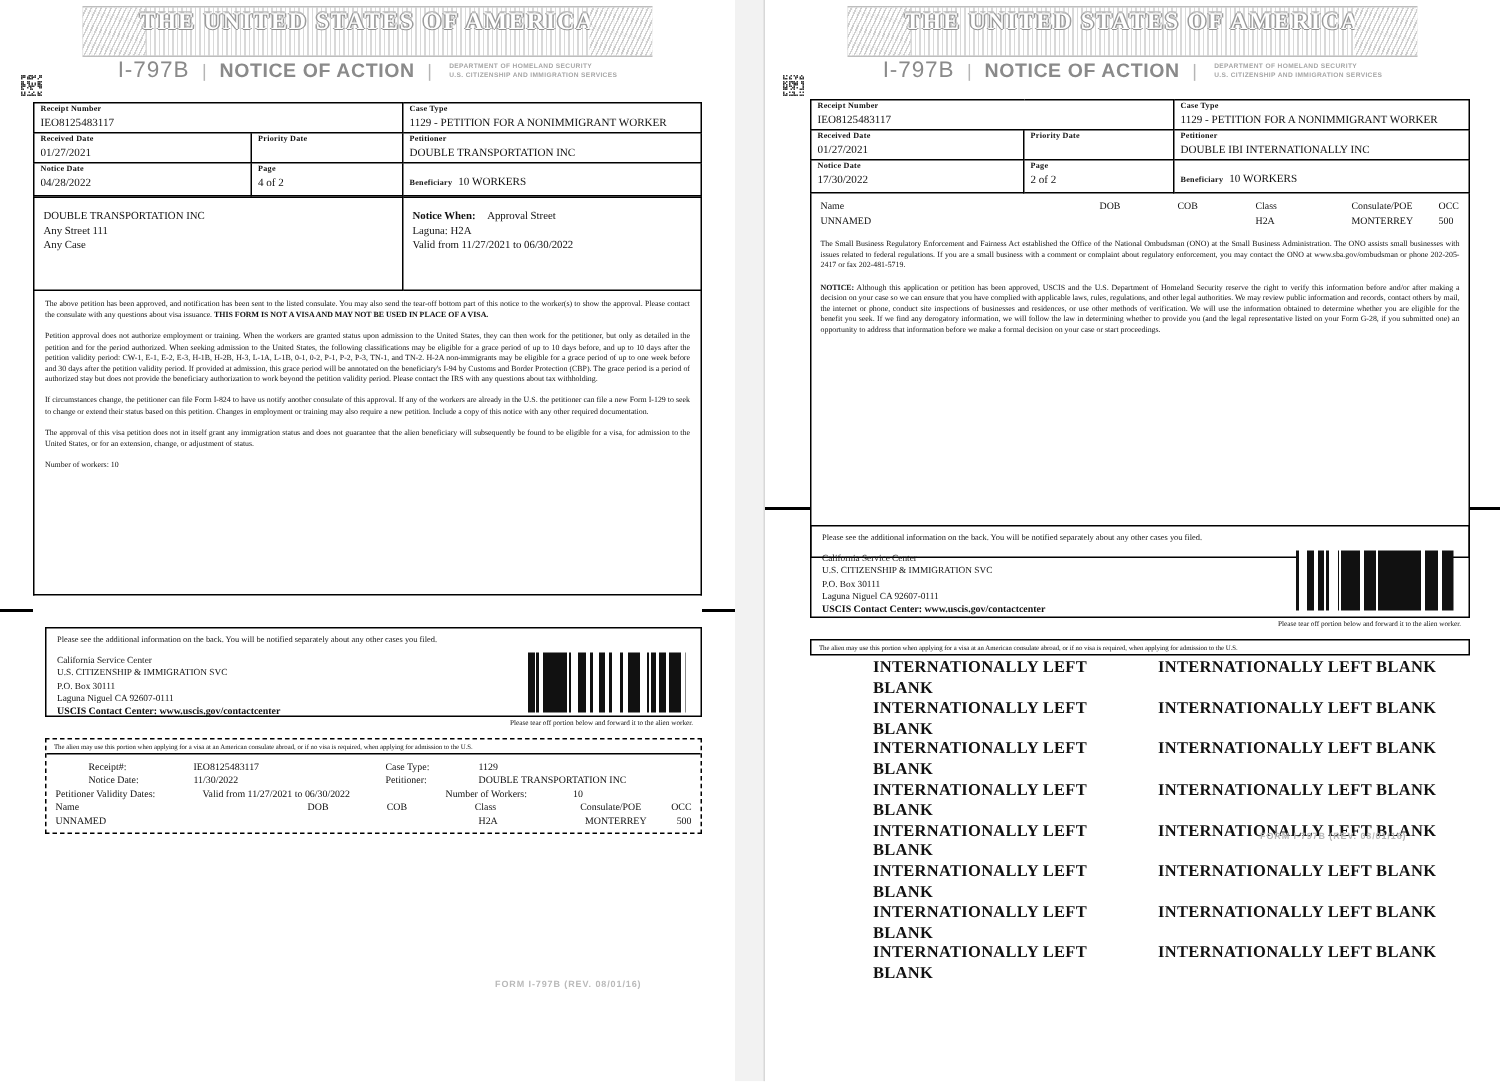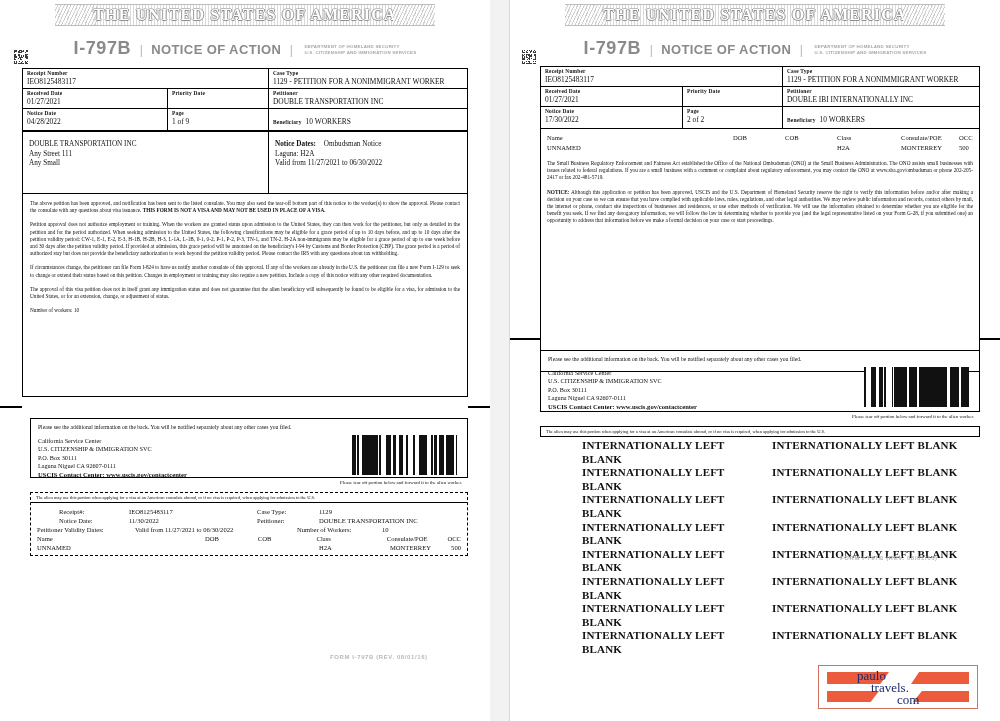--- a/index.html
+++ b/index.html
@@ -17,21 +17,21 @@
   .sheet-right { left: 510px; width: 490px; height: 721px; }
 
   .gutter { position:absolute; left:490px; top:0; width:20px; height:721px; background:#f2f2f2; }
   .gutter-line { position:absolute; left:509px; top:0; width:1px; height:721px; background:#d8d8d8; }
 
   
   .masthead { position: relative; width: 100%; padding-top: 4px; }
   .usa-band {
     position: relative;
     margin: 0 auto;
-    width: 380px; height: 22px;
+    width: 380px; height: 34px;
     background:
       repeating-linear-gradient(90deg, #d9d9d9 0px, #d9d9d9 1px, #ffffff 1px, #ffffff 3px),
       linear-gradient(180deg,#efefef,#cfcfcf 45%,#e6e6e6 60%,#dcdcdc);
     border-top: 1px solid #bdbdbd;
     border-bottom: 1px solid #bdbdbd;
     overflow: hidden;
   }
   .usa-band:before, .usa-band:after{
     content:""; position:absolute; top:0; bottom:0; width:42px;
     background: repeating-linear-gradient(115deg,#ffffff 0 2px,#c9c9c9 2px 3px);
@@ -47,21 +47,21 @@
     color:#ffffff;
     text-shadow: 0 1px 0 #8e8e8e, 1px 0 0 #9c9c9c, -1px 0 0 #9c9c9c, 0 -1px 0 #bdbdbd;
     white-space:nowrap;
   }
   .wing-outer{ position:absolute; top:5px; width:46px; height:20px; }
   .wing-outer.l{ left:50px; }
   .wing-outer.r{ right:50px; }
 
   .subbar { text-align:center; margin-top:4px; white-space:nowrap;
             font-family:"Liberation Sans", sans-serif; }
-  .subbar .form-no { font-size:18px; font-weight:700; color:#8a8a8a; letter-spacing:.6px; }
+  .subbar .form-no { font-size:15px; font-weight:400; color:#8a8a8a; letter-spacing:.6px; }
   .subbar .sep { color:#b5b5b5; font-size:12px; margin:0 4px; }
   .subbar .noa { font-size:13px; font-weight:700; color:#8a8a8a; letter-spacing:.4px; }
   .subbar .dept { display:inline-block; vertical-align:middle; text-align:left;
                   font-size:4.4px; line-height:5.4px; font-weight:700; color:#a6a6a6;
                   letter-spacing:.25px; margin-left:3px; }
 
   
   .dmx { position:absolute; width:14px; height:14px; }
   .dmx i { position:absolute; background:#3a3a3a; width:1px; height:1px; }
 
@@ -274,49 +274,49 @@
             <span class="val">DOUBLE TRANSPORTATION  INC</span>
           </td>
         </tr>
         <tr>
           <td>
             <span class="lbl">Notice Date</span>
             <span class="val">04/28/2022</span>
           </td>
           <td>
             <span class="lbl">Page</span>
-            <span class="val">1 of 9</span>
+            <span class="val">4 of 2</span>
           </td>
           <td>
             <span class="lbl" style="display:inline">Beneficiary</span>
             <span class="inlineval">10 WORKERS</span>
           </td>
         </tr>
       </tbody>
         </table>
 
       <table class="tbl" style="border-top:none;">
         <colgroup>
             <col style="width:246px">
             <col>
           </colgroup>
         <tbody>
             <tr>
           <td style="height:62px; padding:8px 6px;">
             <div class="addr">
               <div>DOUBLE TRANSPORTATION  INC</div>
               <div>Any Street 111</div>
-              <div>Any Small</div>
+              <div>Any Case</div>
             </div>
           </td>
           <td style="padding:8px 6px;">
             <div class="noticetype">
               <div>
-                <b>Notice Dates:</b>
-                <span style="margin-left:6px">Ombudsman Notice</span>
+                <b>Notice When:</b>
+                <span style="margin-left:6px">Approval Street</span>
               </div>
               <div>Laguna: H2A</div>
               <div>Valid from 11/27/2021 to 06/30/2022</div>
             </div>
           </td>
         </tr>
       </tbody>
         </table>
 
       <div class="bodybox" style="height:203px;">
@@ -638,28 +638,15 @@
           </div>
           <div class="blank-line">
             <span class="lcell">INTERNATIONALLY  LEFT BLANK</span>
             <span class="rcell">INTERNATIONALLY  LEFT BLANK</span>
           </div>
         </div>
     </div>
 
     <div class="formfoot" style="position:absolute; left:330px; top:555px;">FORM I-797B (REV. 08/01/16)</div>
 
-    <div class="logo" style="left:308px; top:665px; width:160px; height:44px;">
-      <div class="band" style="left:8px; top:6px; width:62px; height:12px;
-           clip-path: polygon(0 0, 100% 0, 86% 100%, 0 100%);"></div>
-      <div class="band" style="right:8px; top:6px; width:58px; height:12px;
-           clip-path: polygon(14% 0, 100% 0, 100% 100%, 0 100%);"></div>
-      <div class="band" style="left:8px; top:25px; width:52px; height:11px;
-           clip-path: polygon(0 0, 100% 0, 84% 100%, 0 100%);"></div>
-      <div class="band" style="right:8px; top:25px; width:56px; height:11px;
-           clip-path: polygon(16% 0, 100% 0, 100% 100%, 0 100%);"></div>
-      <div class="txt" style="left:38px; top:2px; font-size:13px;">paulo</div>
-      <div class="txt" style="left:52px; top:14px; font-size:13px;">travels.</div>
-      <div class="txt" style="left:78px; top:26px; font-size:13px;">com</div>
-    </div>
   </div>
 
 </div>
 
 </body></html>

